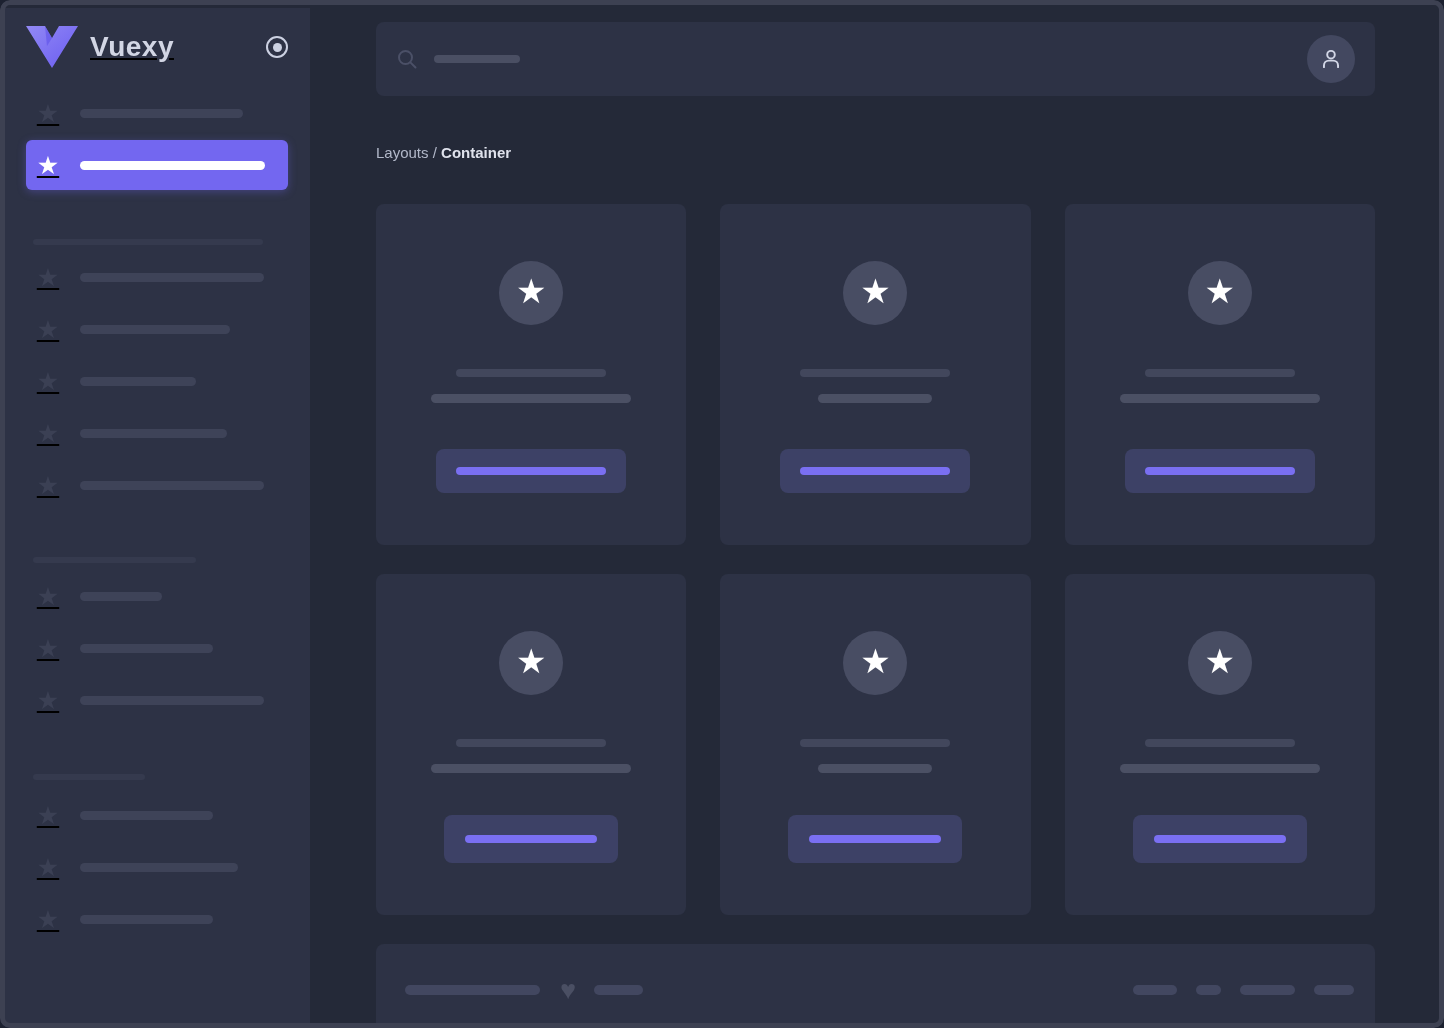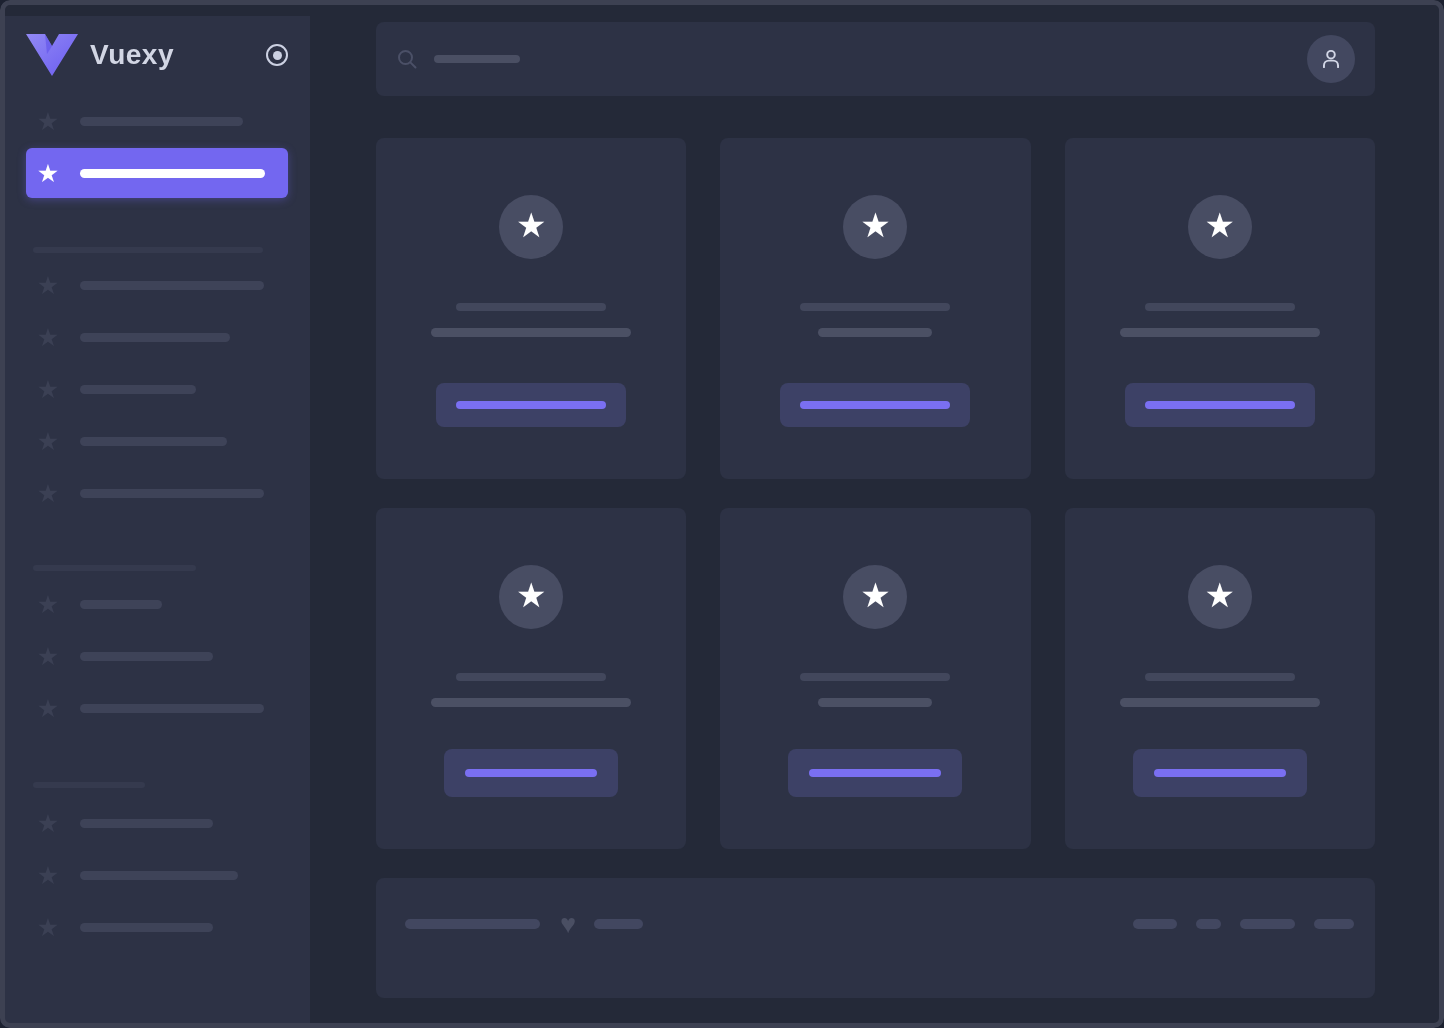--- a/index.html
+++ b/index.html
@@ -6,22 +6,22 @@
   *{box-sizing:border-box;}
   .frame{
     position:relative;width:1444px;height:1028px;
     background:#242938;overflow:hidden;border-radius:10px;
     font-family:"Liberation Sans","DejaVu Sans",sans-serif;
   }
   .frame-border{position:absolute;inset:0;border:5px solid #3d4152;border-radius:10px;pointer-events:none;z-index:60;}
 
   
   .sidebar{
-    position:absolute;left:0;top:16px;bottom:0;width:310px;
-    background:#2d3245;padding:16px 22px 0 26px;z-index:2;
+    position:absolute;left:0;top:8px;bottom:0;width:310px;
+    background:#2d3245;padding:16px 22px 0 26px;z-index:2;text-decoration:underline;
   }
   .logo-row{display:flex;align-items:center;height:46px;}
   .brand{margin-left:12px;font-size:28px;font-weight:700;color:#d2d6e4;letter-spacing:.5px;}
   .pin-toggle{margin-left:auto;width:22px;height:22px;border:2px solid #ccd1e2;border-radius:50%;
     display:flex;align-items:center;justify-content:center;cursor:pointer;}
   .pin-dot{width:9px;height:9px;border-radius:50%;background:#ccd1e2;}
 
   .nav-row{display:flex;align-items:center;height:30px;}
   .nav-star{width:44px;text-align:center;font-size:25px;line-height:28px;color:#3b4054;}
   .nav-bar{height:9px;border-radius:5px;background:#3e4358;margin-left:10px;}
@@ -161,20 +161,21 @@
       </svg>
       <span class="search-ph"></span>
       <button class="avatar-btn">
         <svg width="26" height="26" viewBox="0 0 24 24" fill="none" stroke="#d2d6e6" stroke-width="1.8" stroke-linecap="round">
           <circle cx="12" cy="8" r="3.5"></circle>
           <path d="M5.5 19.5 V18 a4.5 4.5 0 0 1 4.5 -4.5 h4 a4.5 4.5 0 0 1 4.5 4.5 v1.5"></path>
         </svg>
       </button>
     </div>
 
+    <div class="breadcrumb"><span class="crumb-parent">Layouts</span><span class="crumb-sep"> / </span><span class="crumb-current">Container</span></div>
 
     <div class="grid">
 
       <section class="card">
         <div class="card-avatar">
           <span class="card-star">★</span>
         </div>
         <div class="card-line1"></div>
         <div class="card-line2"></div>
         <button class="card-button">

